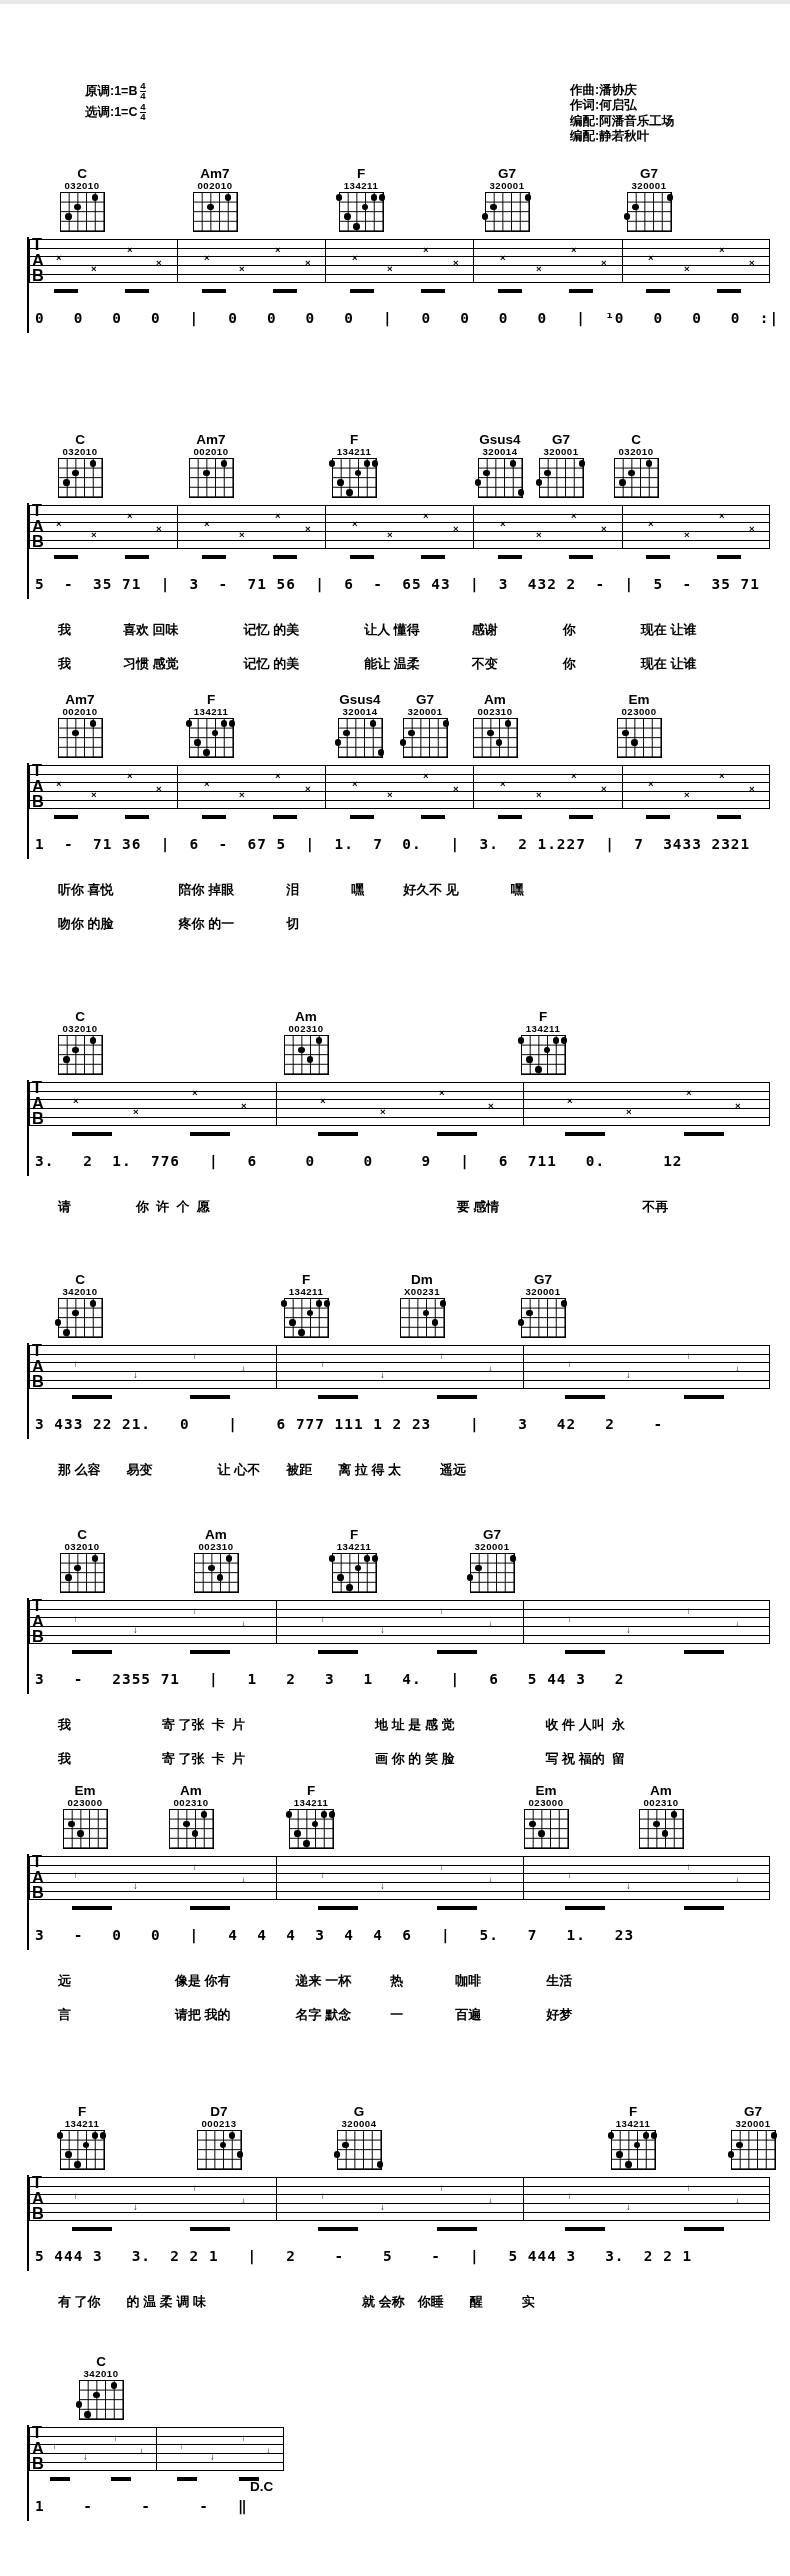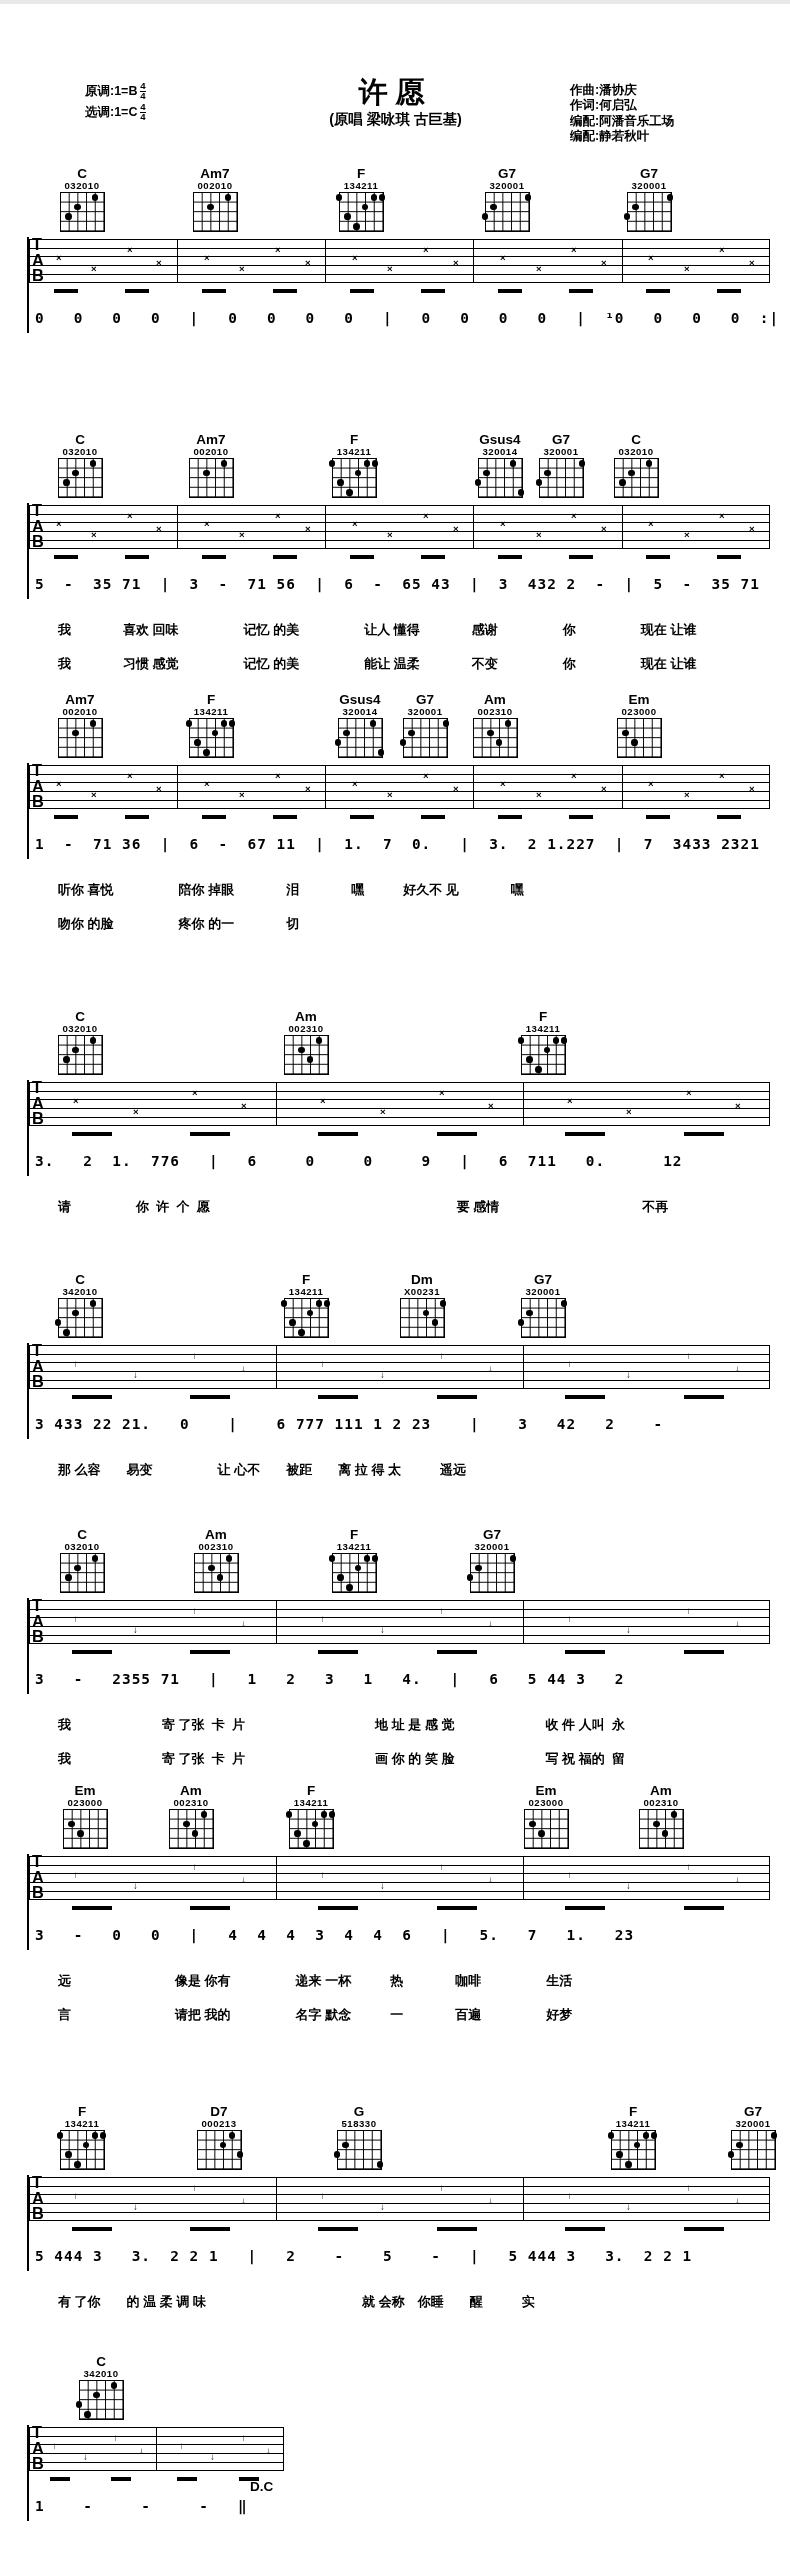--- a/index.html
+++ b/index.html
@@ -66,22 +66,20 @@
     </div>
     <div class="key-line">
       <span>选调:1=C</span>
       <span class="frac">
         <span>4</span>
         <span>4</span>
       </span>
     </div>
   </div>
 
-  <div class="title">许愿</div>
-  <div class="subtitle">(原唱 梁咏琪 古巨基)</div>
 
   <div class="credits">
     <div>作曲:潘协庆</div>
     <div>作词:何启弘</div>
     <div>编配:阿潘音乐工场</div>
     <div>编配:静若秋叶</div>
   </div>
 
   <div id="systems-host">
       <div class="system" style="top: 164px;">
@@ -387,21 +385,21 @@
           <div class="mark" style="left: 542px; top: 5.8px;">×</div>
           <div class="beam" style="left: 540px; width: 24px;"></div>
           <div class="mark" style="left: 572px; top: 19px;">×</div>
           <div class="mark" style="left: 619px; top: 13.5px;">×</div>
           <div class="beam" style="left: 617px; width: 24px;"></div>
           <div class="mark" style="left: 655px; top: 25px;">×</div>
           <div class="mark" style="left: 690px; top: 5.8px;">×</div>
           <div class="beam" style="left: 688px; width: 24px;"></div>
           <div class="mark" style="left: 720px; top: 19px;">×</div>
         </div>
-    <div class="jianpu">1  -  71 36  |  6  -  67 11  |  1.  7  0.   |  3.  2 1.227  |  7  3433 2321</div>
+    <div class="jianpu">1  -  71 36  |  6  -  67 5  |  1.  7  0.   |  3.  2 1.227  |  7  3433 2321</div>
     <div class="lyrics">
           <div class="lyric l1">听你 喜悦　　　　　陪你 掉眼　　　　泪　　　　嘿　　　好久不 见　　　　嘿</div>
           <div class="lyric l2">吻你 的脸　　　　　疼你 的一　　　　切</div>
         </div>
   </div>
       <div class="system" style="top: 1007px;">
     <div class="chords-row">
           <div class="chord" style="left: 80px;">
             <div class="chord-name">C</div>
             <div class="chord-fing">032010</div>
@@ -727,21 +725,21 @@
             <div class="chord-name">D7</div>
             <div class="chord-fing">000213</div>
             <div class="chord-grid">
               <div class="dot" style="left: 23px; top: 11.5px;"></div>
               <div class="dot" style="left: 32px; top: 1.9px;"></div>
               <div class="dot" style="left: 40px; top: 21px;"></div>
             </div>
           </div>
           <div class="chord" style="left: 359px;">
             <div class="chord-name">G</div>
-            <div class="chord-fing">518330</div>
+            <div class="chord-fing">320004</div>
             <div class="chord-grid">
               <div class="dot" style="left: -2.9px; top: 21px;"></div>
               <div class="dot" style="left: 5.8px; top: 11.5px;"></div>
               <div class="dot" style="left: 40px; top: 31px;"></div>
             </div>
           </div>
           <div class="chord" style="left: 633px;">
             <div class="chord-name">F</div>
             <div class="chord-fing">134211</div>
             <div class="chord-grid">

